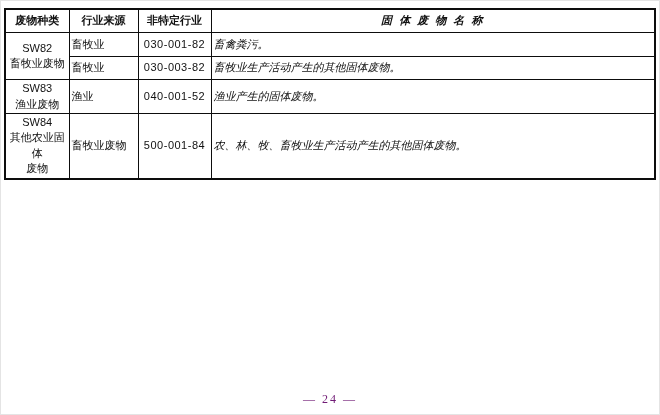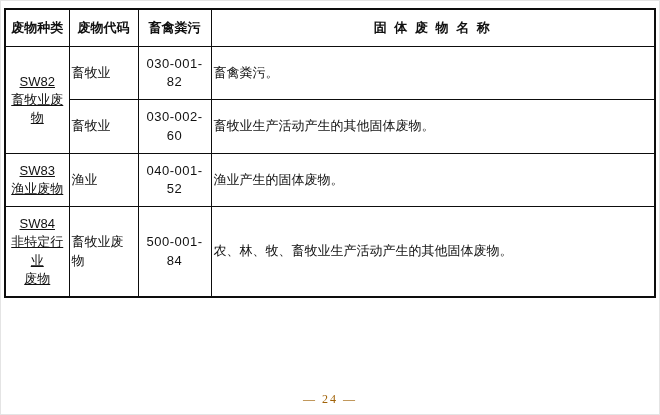--- a/index.html
+++ b/index.html
@@ -27,113 +27,114 @@
     left: 4px;
     top: 8px;
     width: 652px;
     border-collapse: collapse;
     table-layout: fixed;
     border: 2px solid #0d0d0d;
   }
   table.waste-table th,
   table.waste-table td {
     border: 1px solid #0d0d0d;
-    font-size: 13px;
+    font-size: 11px;
     line-height: 1.4;
-    padding: 8px 2px;
+    padding: 1px 2px;
     vertical-align: middle;
     overflow: hidden;
     background: #ffffff;
   }
   table.waste-table th {
     font-weight: bold;
     text-align: center;
     height: 20px;
   }
   th.name-header {
     letter-spacing: 2px;
+    font-style: italic;
   }
   td.cat-cell {
     text-align: center;
     white-space: pre-line;
     line-height: 1.45;
-    text-decoration: underline;
   }
   td.ind-cell {
     text-align: left;
   }
   td.code-cell {
     text-align: center;
     font-family: Liberation Sans, sans-serif;
     letter-spacing: 0.5px;
     font-size: 11.5px;
   }
   td.name-cell {
     text-align: left;
     padding-left: 4px;
+    font-style: italic;
   }
   tr.row-h1 { height: 24px; }
   tr.row-h2 { height: 23px; }
   tr.row-h3 { height: 34px; margin-left: 10px; }
   tr.row-h4 { height: 54px; }
   .page-footer {
     position: absolute;
     left: 0;
     top: 392px;
     width: 100%;
     text-align: center;
     font-family: "Liberation Serif", serif;
     font-size: 12px;
     letter-spacing: 2px;
-    color: #a16207;
+    color: #701a75;
   }
 </style>
 </head>
 <body>
 
 <div class="page-frame"></div>
 
 <table class="waste-table">
   <colgroup>
     <col style="width:64px">
     <col style="width:69px">
     <col style="width:73px">
     <col>
   </colgroup>
   <thead>
     <tr>
       <th>废物种类</th>
-      <th>废物代码</th>
-      <th>畜禽粪污</th>
+      <th>行业来源</th>
+      <th>非特定行业</th>
       <th class="name-header">固 体 废 物 名 称</th>
     </tr>
   </thead>
   <tbody>
     <tr class="row-h1">
       <td class="cat-cell" rowspan="2">SW82
 畜牧业废物</td>
       <td class="ind-cell">畜牧业</td>
       <td class="code-cell">030-001-82</td>
       <td class="name-cell">畜禽粪污。</td>
     </tr>
     <tr class="row-h2">
       <td class="ind-cell">畜牧业</td>
-      <td class="code-cell">030-002-60</td>
+      <td class="code-cell">030-003-82</td>
       <td class="name-cell">畜牧业生产活动产生的其他固体废物。</td>
     </tr>
     <tr class="row-h3">
       <td class="cat-cell">SW83
 渔业废物</td>
       <td class="ind-cell">渔业</td>
       <td class="code-cell">040-001-52</td>
       <td class="name-cell">渔业产生的固体废物。</td>
     </tr>
     <tr class="row-h4">
       <td class="cat-cell">SW84
-非特定行业
+其他农业固体
 废物</td>
       <td class="ind-cell">畜牧业废物</td>
       <td class="code-cell">500-001-84</td>
       <td class="name-cell">农、林、牧、畜牧业生产活动产生的其他固体废物。</td>
     </tr>
   </tbody>
 </table>
 
 <div class="page-footer">— 24 —</div>
 

